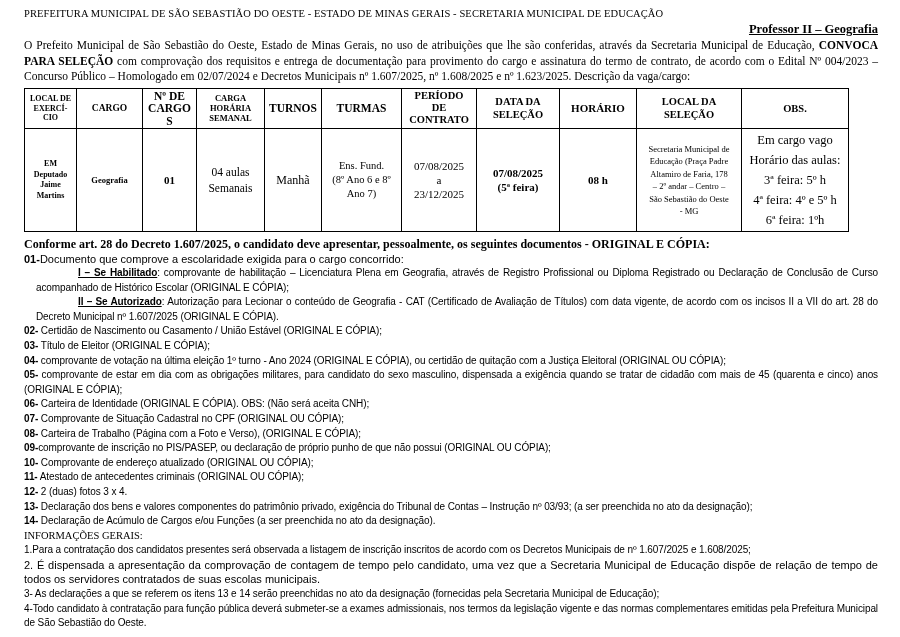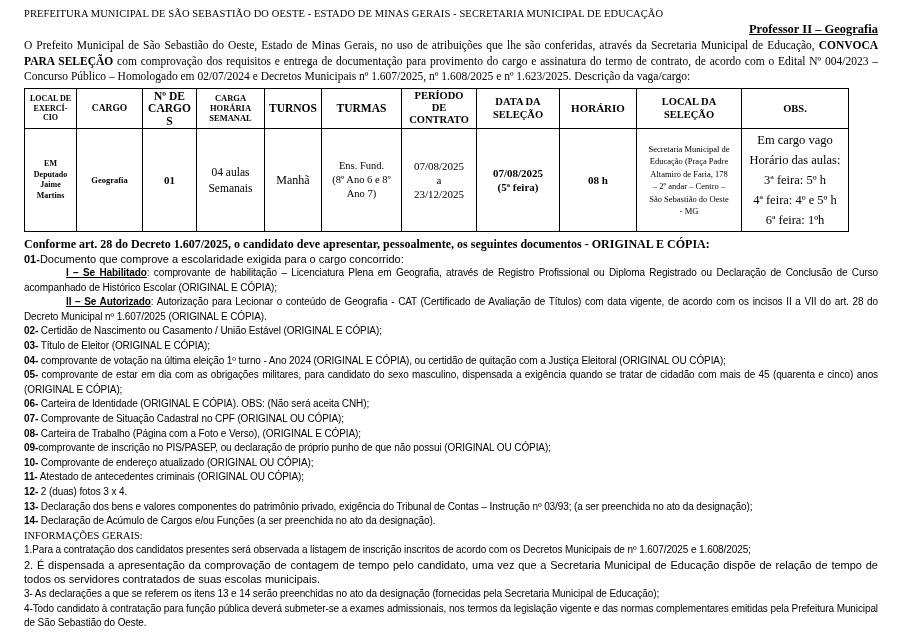--- a/index.html
+++ b/index.html
@@ -35,21 +35,21 @@
   .d6{font-size:11px;line-height:14px}
   .d7{font-size:11px;font-weight:bold;line-height:14px}
   .d8{font-size:11px;font-weight:bold}
   .d9{font-size:8.5px;line-height:12.5px}
   .d10{font-size:12.5px;line-height:20px}
 
   .doc-heading { font-size: 12px; font-weight: bold; line-height: 14.5px; margin-top: 5px; }
   .item { line-height: 14.6px; }
   .sans-item { font-family: "Liberation Sans", sans-serif; font-size: 10px; letter-spacing: -0.1px; }
   .serif-item { font-family: Liberation Sans, sans-serif; font-size: 11px; }
-  .indent { text-indent: 42px; }
+  .indent { text-indent: 42px; margin-left: 12px; }
   .justify { text-align: justify; }
   .item b u { text-underline-offset: 1px; }
 
   .info-heading { font-size: 10.5px; line-height: 14.5px; }
 </style>
 </head>
 <body>
 
 <div class="page">
   <div class="hdr1">PREFEITURA MUNICIPAL DE SÃO SEBASTIÃO DO OESTE - ESTADO DE MINAS GERAIS - SECRETARIA MUNICIPAL DE EDUCAÇÃO</div>

